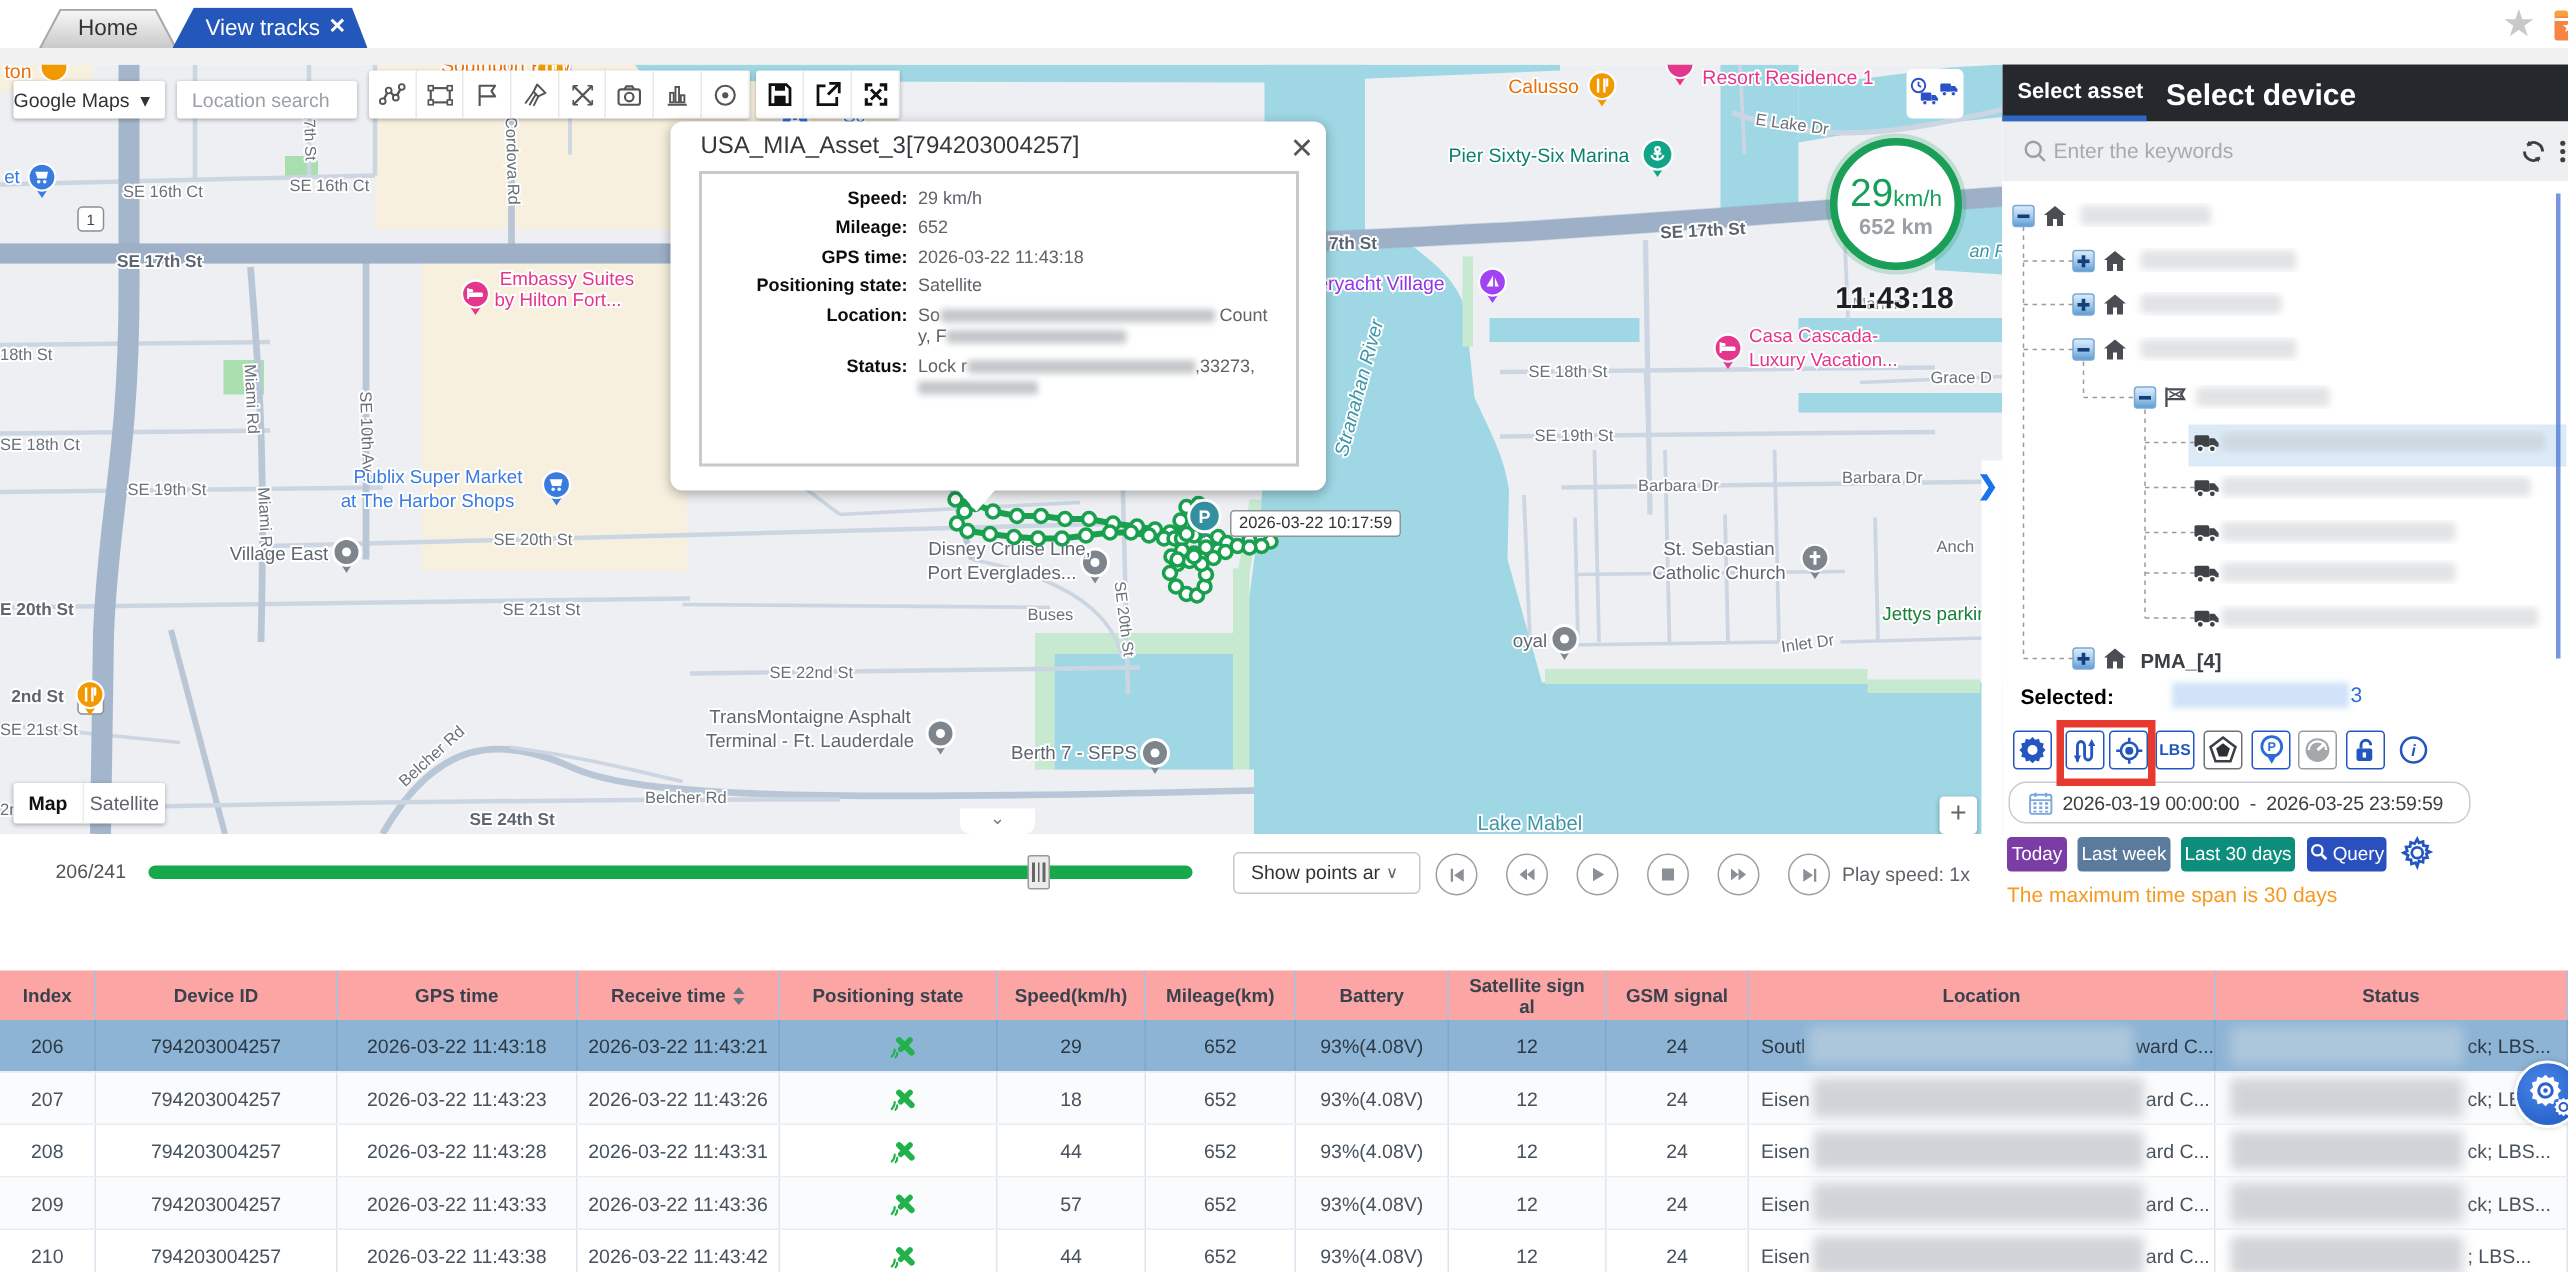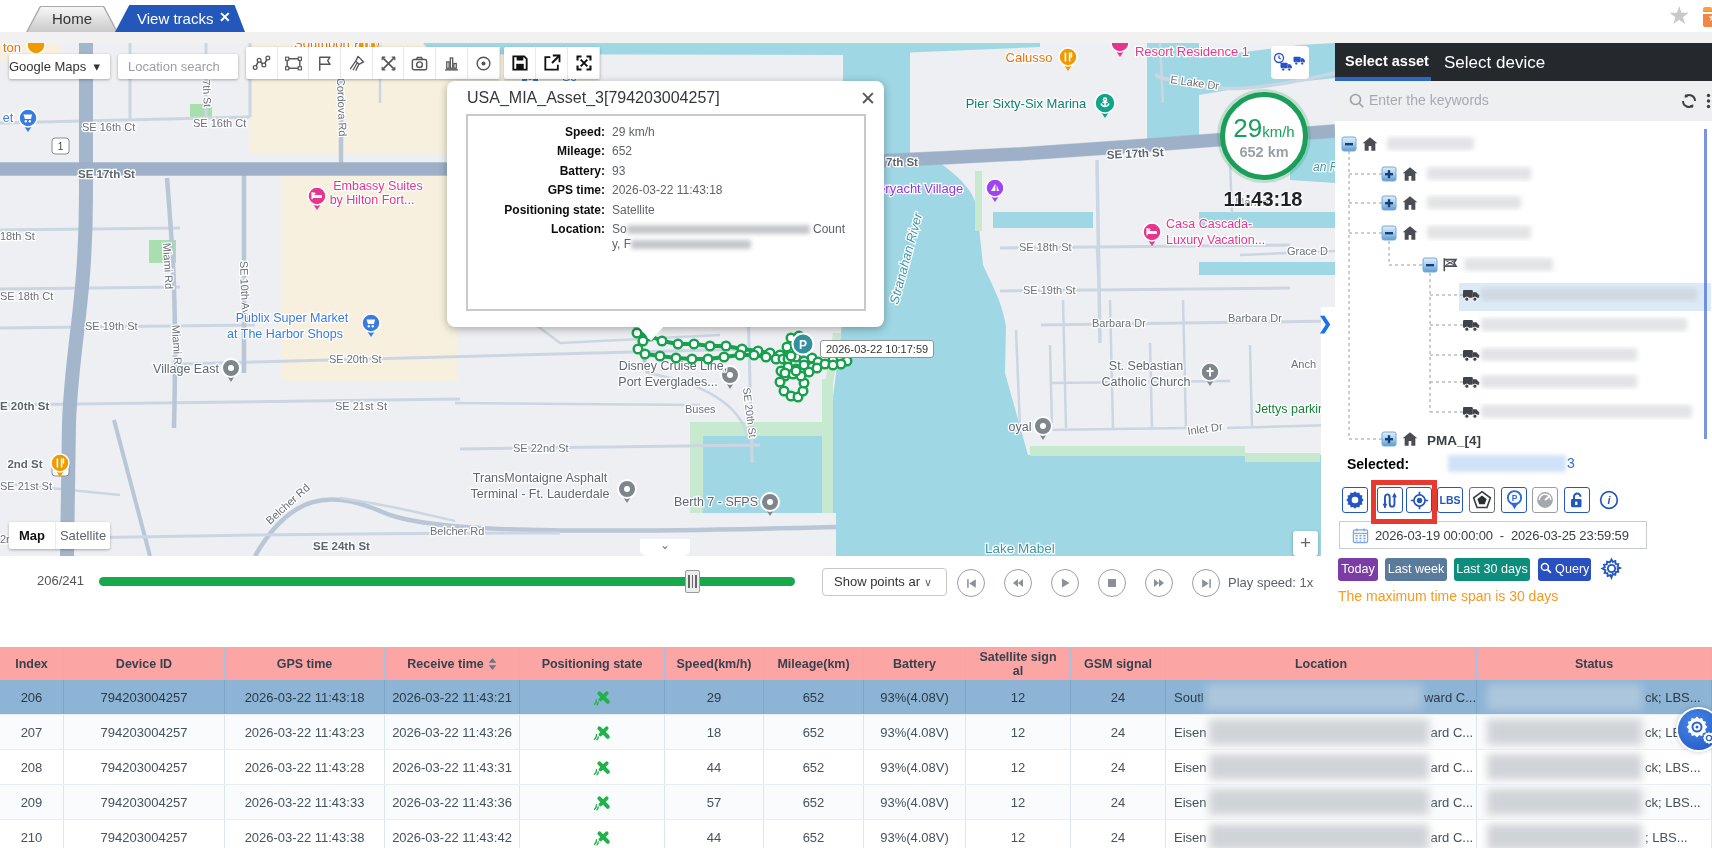--- a/index.html
+++ b/index.html
@@ -54,32 +54,32 @@
 #pbar{position:absolute;left:99px;top:21px;width:696px;height:9px;border-radius:5px;background:#17a84b}
 #phandle{position:absolute;left:685px;top:14px;width:15px;height:23px;background:#ececec;border:1px solid #9a9a9a;border-radius:2px;display:flex;justify-content:space-evenly;align-items:center}
 #phandle i{width:1.5px;height:13px;background:#666}
 #pdrop{position:absolute;left:822px;top:12px;width:125px;height:28px;border:1px solid #c8c8c8;border-radius:4px;font-size:13px;color:#333;line-height:26px;padding-left:11px}
 #pdrop .v{position:absolute;left:101px;top:0;color:#666;font-size:11px}
 .pbtn{position:absolute;top:13px;width:28px;height:28px;border:1.5px solid #98a0a6;border-radius:50%;color:#8a9096;display:flex;align-items:center;justify-content:center}
 #pspeed{position:absolute;left:1228px;top:19px;font-size:13px;color:#5f6368}
 #side{position:absolute;left:1335px;top:43px;width:377px;height:568px;background:#fff}
 #side .hdr{position:absolute;left:0;top:0;width:377px;height:38px;background:#25282d}
 #side .hdr .t1{position:absolute;left:10px;top:10px;font-size:14.5px;font-weight:bold;color:#fff}
-#side .hdr .t2{position:absolute;left:109px;top:10px;font-size:17px;font-weight:normal;color:#fff}
+#side .hdr .t2{position:absolute;left:109px;top:10px;font-size:20px;font-weight:bold;color:#fff}
 #side .hdr .ul{position:absolute;left:0;top:34px;width:96px;height:4px;background:#2e66c6}
 #side .search{position:absolute;left:0;top:38px;width:377px;height:40px;background:#edeff1}
 #side .search .ph{position:absolute;left:34px;top:11px;font-size:14px;color:#a6abb2}
 #side .search svg{position:absolute}
 #tree{position:absolute;left:0;top:78px;width:377px;height:330px;background:#fff;overflow:hidden}
 #selrow{position:absolute;left:12px;top:413px;font-size:14px;font-weight:bold;color:#000}
 #selval{position:absolute;left:113px;top:412px;width:118px;height:17px;background:#cfe2f7;filter:blur(2px)}
 #selnum{position:absolute;left:232px;top:412px;font-size:14px;color:#2e6fd0}
 .sbtn{position:absolute;top:444px;width:26px;height:26px;background:#fff;border:1.5px solid #2456c0;border-radius:3px;display:flex;align-items:center;justify-content:center}
 #redrect{position:absolute;left:36px;top:437px;width:66px;height:44px;border:5px solid #e8392f;z-index:3}
-#datebox{position:absolute;left:4px;top:478px;width:308px;height:28px;border:1px solid #c9ccd1;border-radius:0;background:#fff}
+#datebox{position:absolute;left:4px;top:478px;width:308px;height:28px;border:1px solid #c9ccd1;border-radius:12px;background:#fff}
 #datebox .txt{position:absolute;left:35px;top:6px;font-size:13px;color:#3c4043;white-space:nowrap;letter-spacing:-0.15px}
 .qbtn{position:absolute;top:515px;height:23px;border-radius:3px;color:#fff;font-size:12.6px;text-align:center;line-height:23px;white-space:nowrap}
 #warn{position:absolute;left:3px;top:545px;font-size:14px;color:#f59a23}
 #bottom{position:absolute;left:0;top:611px;width:1712px;height:237px;background:#fff;overflow:hidden}
 #btabs{position:absolute;left:0;top:0;width:1712px;height:33px;background:#4a6fd6}
 #btabs .active{position:absolute;left:0;top:0;width:120px;height:33px;background:#7e97e2;border-bottom:3px solid #f0a14c;color:#fff;font-size:13.5px;text-align:center;line-height:30px}
 #btabs .t{position:absolute;top:0;height:33px;color:#fff;font-size:13.5px;line-height:33px}
 #bhead{position:absolute;left:0;top:36px;width:1712px;height:33px;background:#fca5a5;display:flex}
 #bhead .h{border-right:1px solid #a3c3e0;display:flex;align-items:center;justify-content:center;text-align:center;font-size:12.5px;font-weight:bold;color:#39424c;line-height:14px}
 .brow{position:absolute;left:0;width:1712px;height:35px;display:flex;border-bottom:1px solid #e7edf2}
@@ -535,34 +535,34 @@
     <tbody>
             <tr>
               <td class="k">Speed:</td>
               <td class="v">29 km/h</td>
             </tr>
     <tr>
               <td class="k">Mileage:</td>
               <td class="v">652</td>
             </tr>
     <tr>
-              <td class="k">Battery:</td>
-              <td class="v">93</td>
-            </tr>
-    <tr>
               <td class="k">GPS time:</td>
               <td class="v">2026-03-22 11:43:18</td>
             </tr>
     <tr>
               <td class="k">Positioning state:</td>
               <td class="v">Satellite</td>
             </tr>
     <tr>
               <td class="k">Location:</td>
               <td class="v">So<span class="blur1" style="width:183px"></span> Count<br>y, F<span class="blur1" style="width:120px"></span></td>
+            </tr>
+    <tr>
+              <td class="k">Status:</td>
+              <td class="v">Lock r<span class="blur1" style="width:152px"></span>,33273,<br><span class="blur1" style="width:80px"></span></td>
             </tr>
   </tbody>
         </table>
       </div>
 </div>
 <div id="ptail"></div>
 </div>
 <div id="playbar">
 <div class="cnt">206/241</div>
     <div id="pbar"></div>

